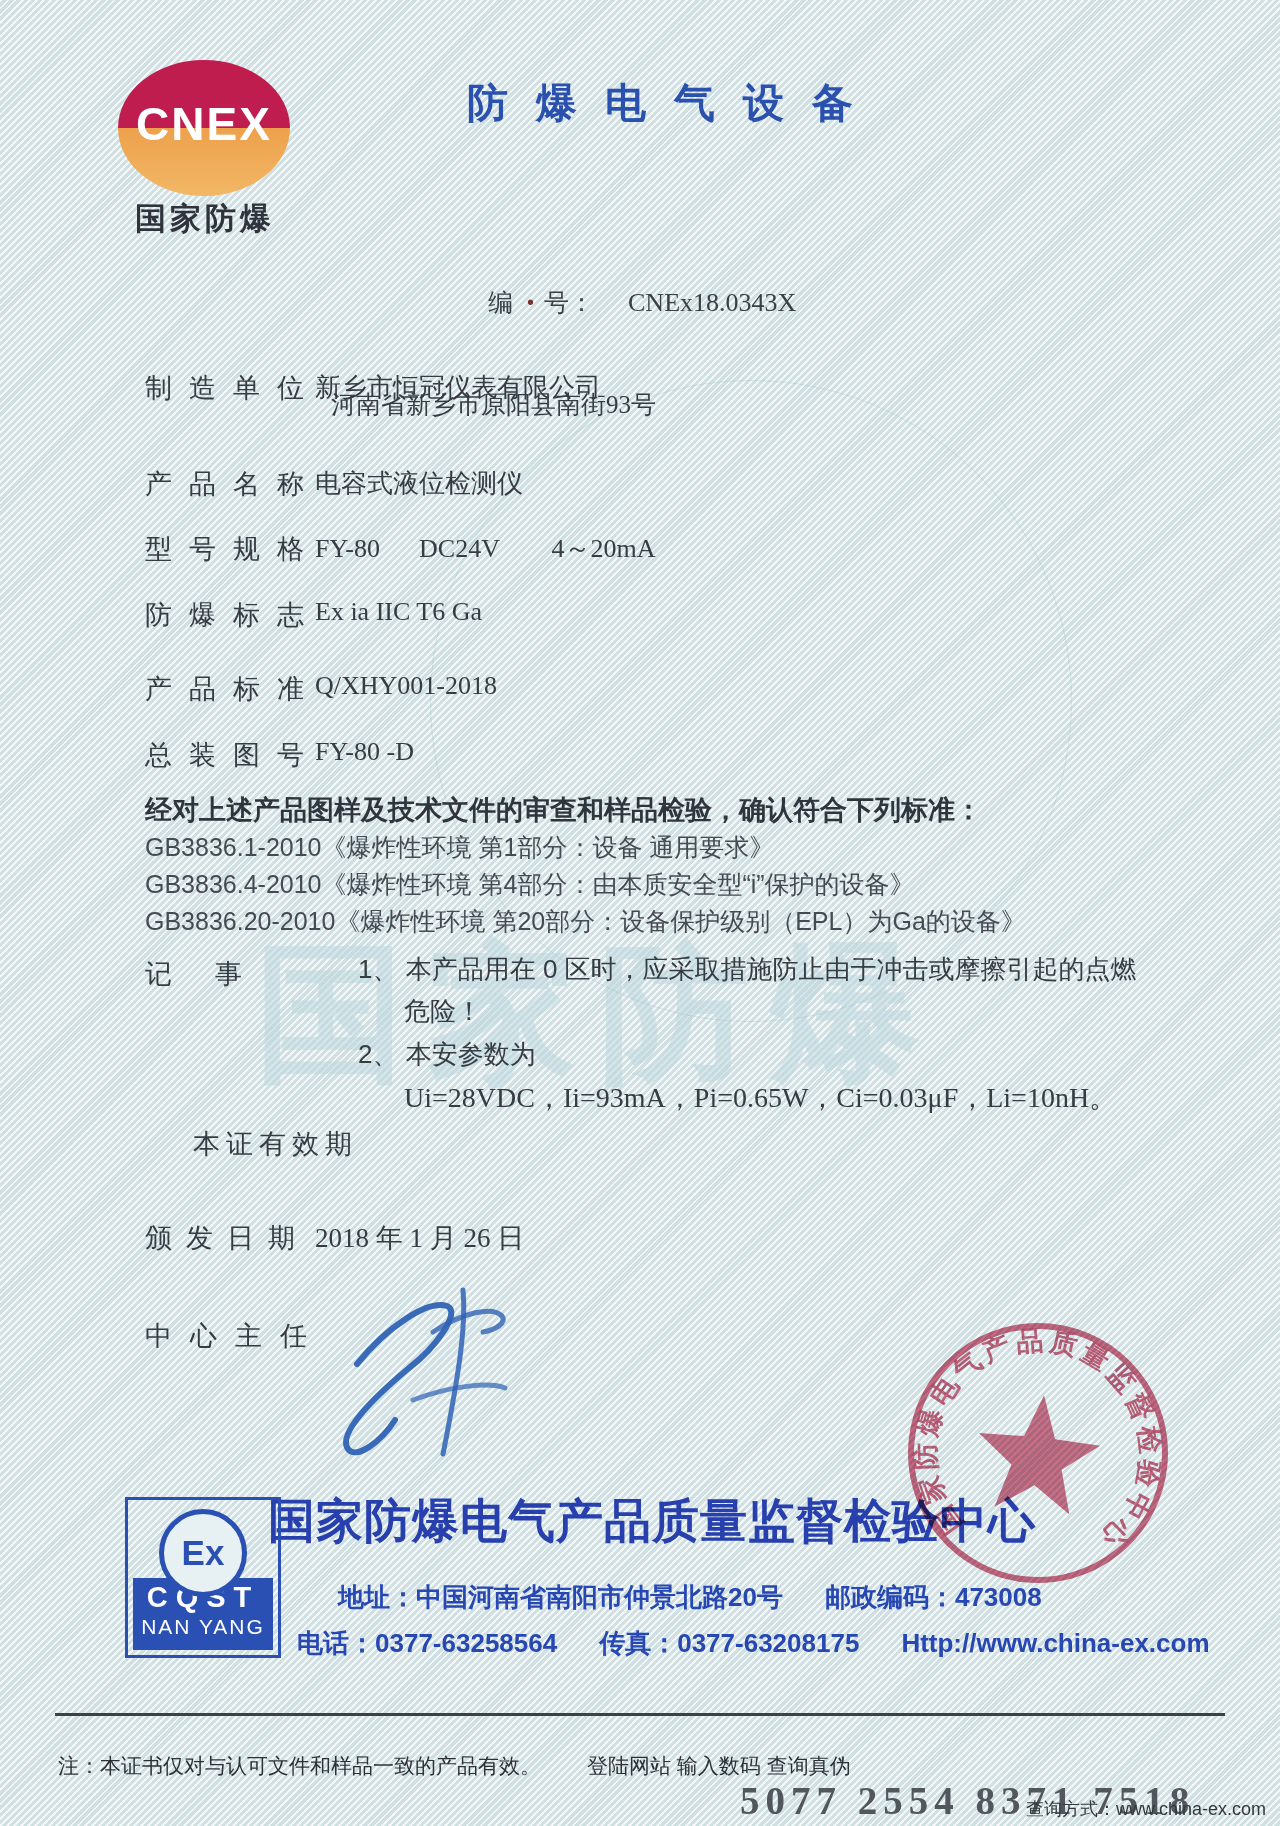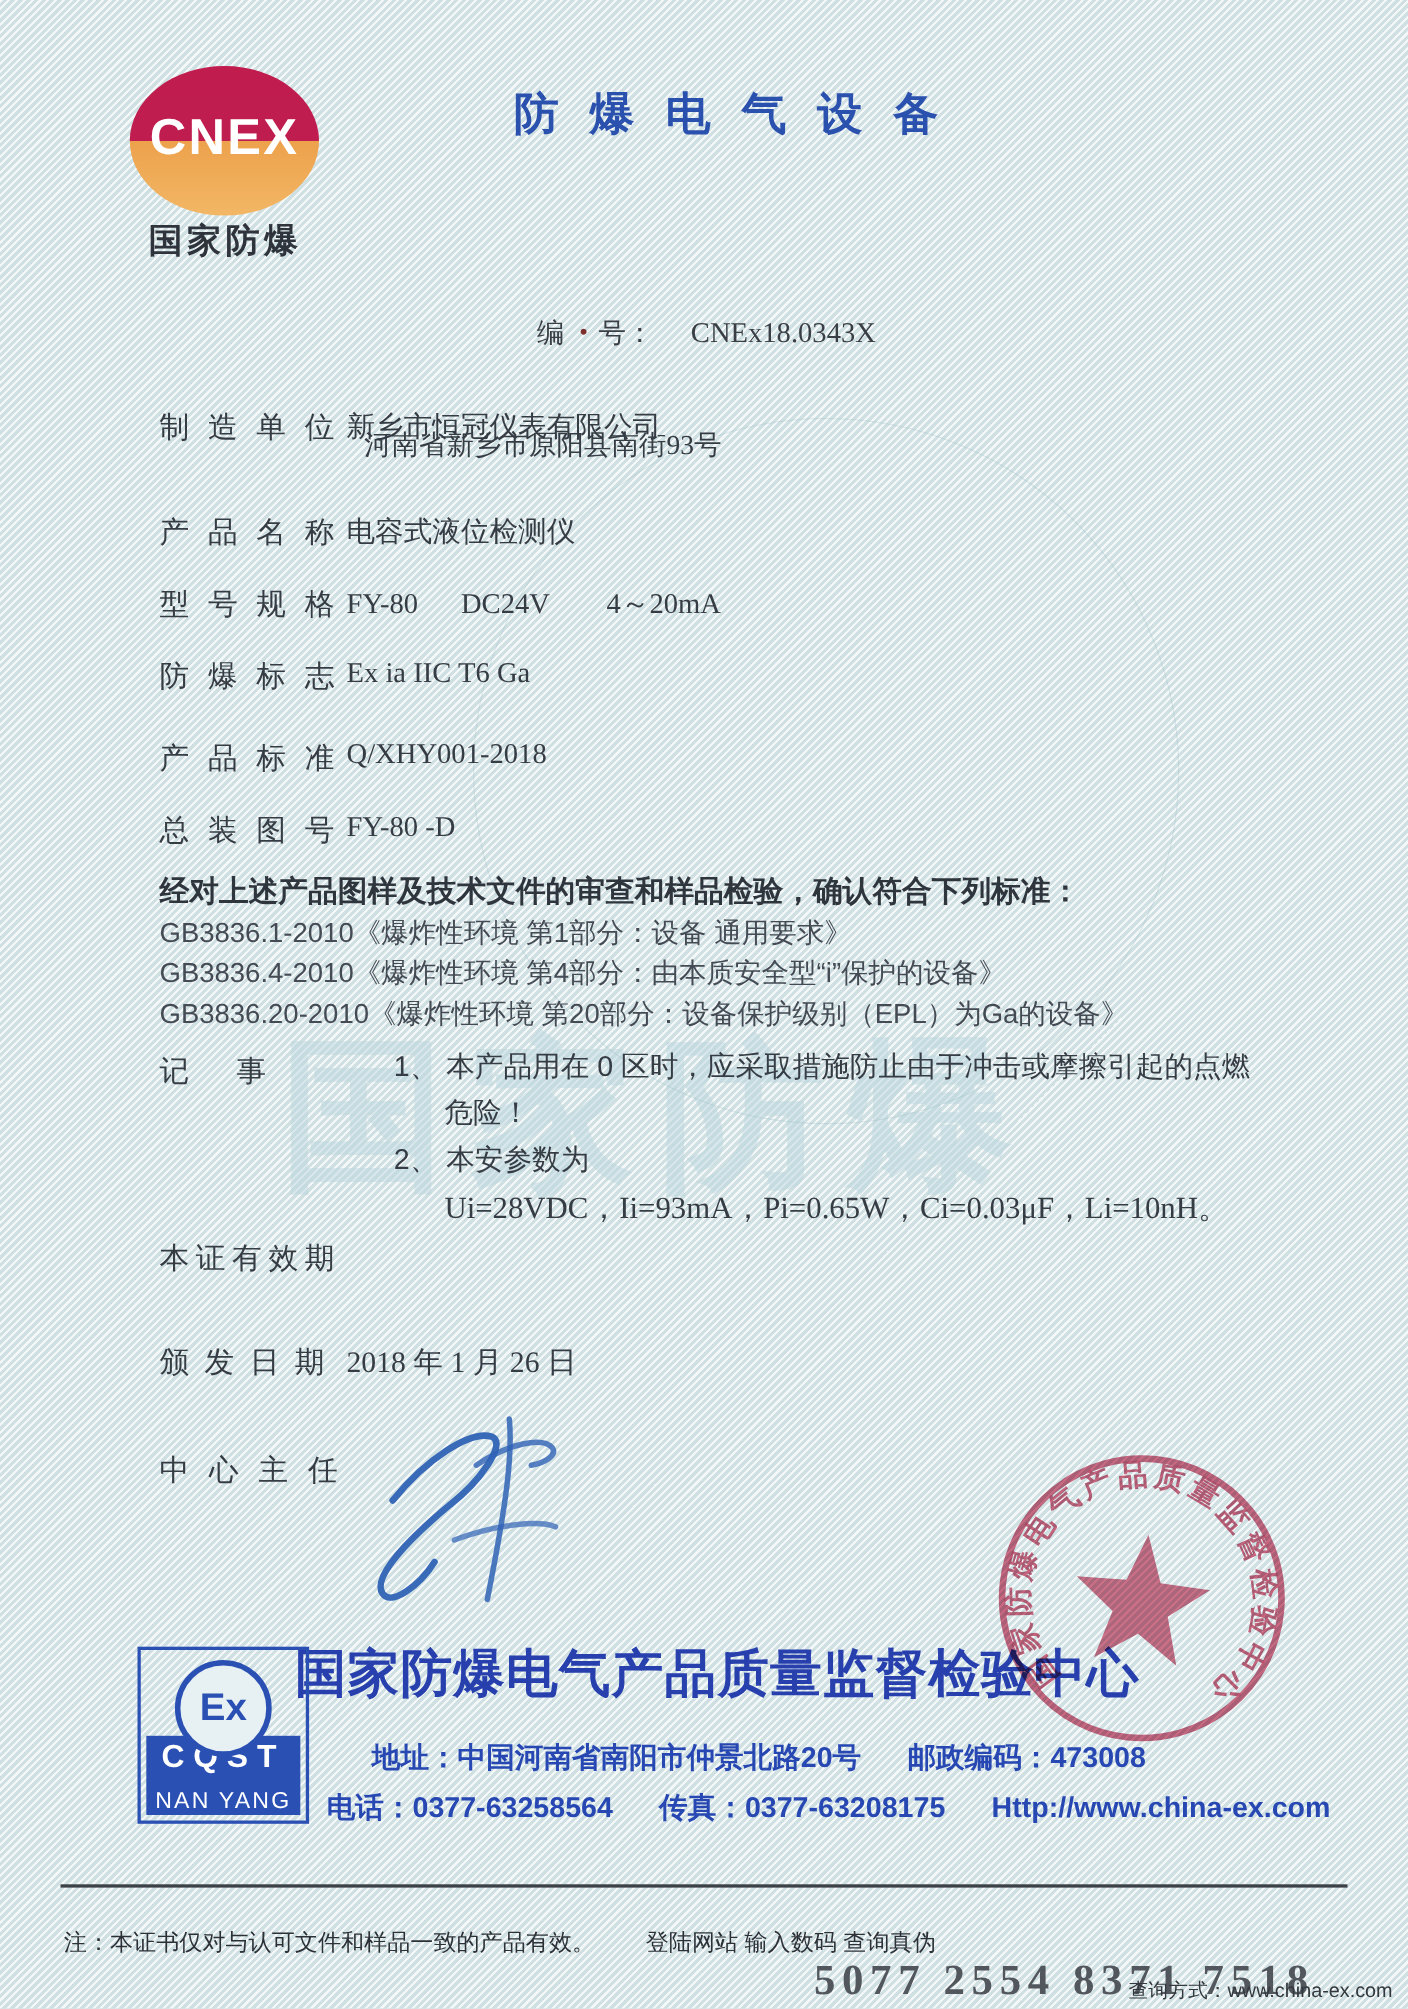--- a/index.html
+++ b/index.html
@@ -52,21 +52,21 @@
 
   
   .signature{left:295px;top:1272px;z-index:3;}
   .stamp{left:898px;top:1313px;z-index:4;mix-blend-mode:multiply;transform:rotate(6deg);}
 
   
   .ex-box{left:125px;top:1497px;width:150px;height:155px;border:3px solid #2b50b4;z-index:2;}
   .ex-band{position:absolute;left:5px;right:5px;bottom:5px;height:72px;background:#2b50b4;
     text-align:center;color:#fff;}
   .ex-band .cqst{font-size:29px;letter-spacing:8px;margin-top:3px;font-weight:600;}
-  .ex-band .ny{font-size:21px;letter-spacing:2px;margin-top:12px;}
+  .ex-band .ny{font-size:21px;letter-spacing:2px;margin-top:1px;}
   .ex-circle{position:absolute;left:50%;top:9px;transform:translateX(-50%);width:78px;height:78px;
     border-radius:50%;border:5px solid #2b50b4;background:#e7f0f2;display:flex;align-items:center;
     justify-content:center;z-index:2;}
   .ex-circle span{font-size:35px;font-weight:700;color:#2b50b4;}
   .org-name{left:268px;top:1490px;width:790px;font-size:47px;font-weight:700;color:#2740ae;
     letter-spacing:1px;z-index:1;font-family:"Liberation Serif",serif;}
   .org-line{font-size:26px;font-weight:700;color:#2747b2;z-index:1;}
   .org-line .gap{display:inline-block;width:42px;}
 
   
@@ -120,21 +120,21 @@
   <div class="abs std-item" style="top:831px">GB3836.1-2010《爆炸性环境  第1部分：设备 通用要求》</div>
   <div class="abs std-item" style="top:868px">GB3836.4-2010《爆炸性环境  第4部分：由本质安全型“i”保护的设备》</div>
   <div class="abs std-item" style="top:905px">GB3836.20-2010《爆炸性环境  第20部分：设备保护级别（EPL）为Ga的设备》</div>
 
   <div class="abs note-label">记　事</div>
   <div class="abs note-t" style="left:358px;top:952px">1、 本产品用在 0 区时，应采取措施防止由于冲击或摩擦引起的点燃</div>
   <div class="abs note-t" style="left:404px;top:994px">危险！</div>
   <div class="abs note-t" style="left:358px;top:1037px">2、 本安参数为</div>
   <div class="abs note-t mono" style="left:404px;top:1079px;font-size:28px;">Ui=28VDC，Ii=93mA，Pi=0.65W，Ci=0.03μF，Li=10nH。</div>
 
-  <div class="abs f-label" style="top:1126px;letter-spacing:6px;">本证有效期</div>
+  <div class="abs f-label" style="top:1126px;letter-spacing:6px;margin-left:48px;">本证有效期</div>
   <div class="abs f-label" style="top:1220px;letter-spacing:14px;">颁发日期</div>
   <div class="abs f-value mono" style="top:1220px;font-size:27px;">2018 年 1 月 26 日</div>
 
   <div class="abs f-label" style="top:1318px;letter-spacing:18px;">中心主任</div>
   <svg class="abs signature" width="215" height="210" viewBox="0 0 215 210">
     <g fill="none" stroke="#2f63b5" stroke-linecap="round" stroke-width="6">
       <path d="M 62,92 C 92,55 132,28 152,34 C 167,40 140,76 114,96 C 78,126 42,162 53,177 C 61,188 86,170 100,148" opacity="0.95"></path>
       <path d="M 168,18 C 171,50 166,92 148,182" stroke-width="5" opacity="0.85"></path>
       <path d="M 138,60 C 168,40 198,34 207,44 C 212,51 200,58 188,60" stroke-width="5" opacity="0.8"></path>
       <path d="M 118,128 C 158,113 196,110 210,116" stroke-width="5" opacity="0.7"></path>

